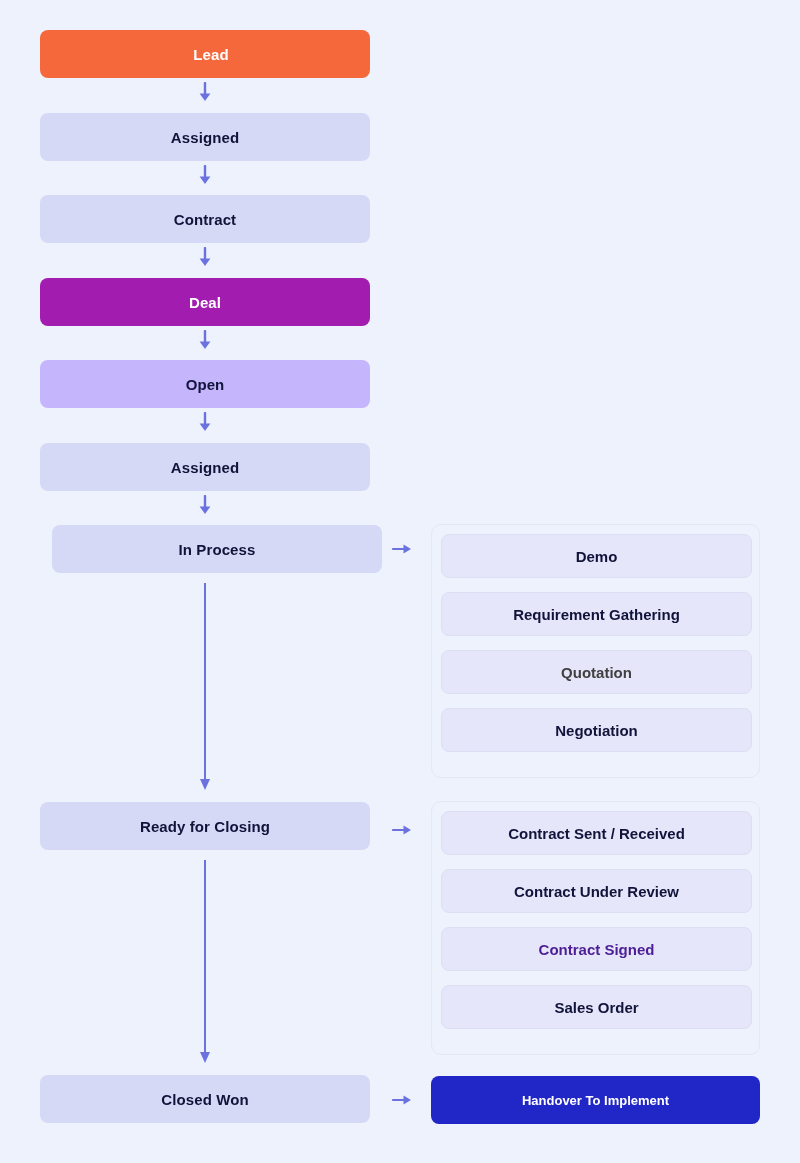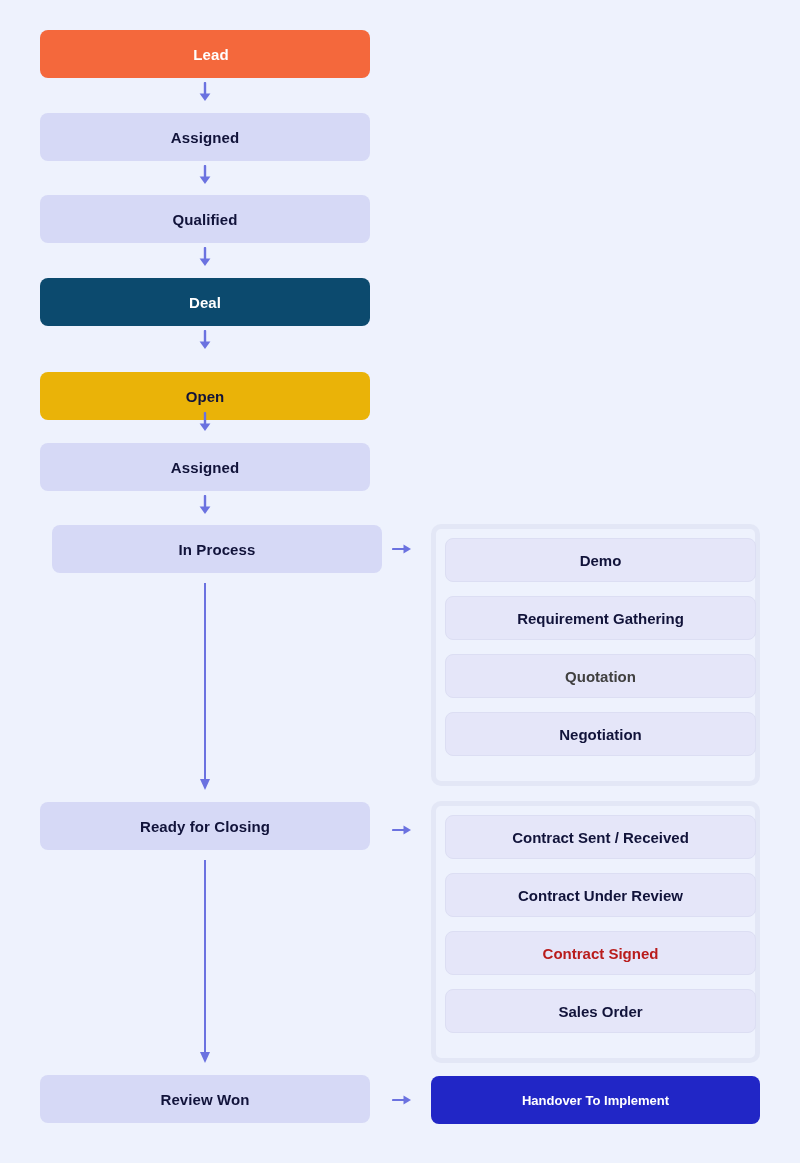--- a/index.html
+++ b/index.html
@@ -66,21 +66,21 @@
     width: 20px;
     height: 14px;
     display: block;
   }
 
   
   .group-box {
     position: absolute;
     left: 431px;
     width: 329px;
-    border: 5px solid #14b8a6;
+    border: 1px solid #14b8a6;
     border-radius: 10px;
     background: transparent;
     padding: 9px 9px;
   }
 
   .sub-item {
     width: 311px;
     height: 44px;
     margin-bottom: 14px;
     background: #e5e6f9;
@@ -123,34 +123,34 @@
         <path d="M3.6 11.4 L9 19 L14.4 11.4 Z" fill="#6b72e0"></path>
       </svg></div>
     <div class="stage normal" style="top: 113px; background: rgb(214, 217, 246); color: rgb(17, 19, 58);">
       <span>Assigned</span>
     </div>
     <div class="down-arrow" style="top: 165px;"><svg width="18" height="22" viewBox="0 0 18 22">
         <path d="M9 1 L9 12" stroke="#6b72e0" stroke-width="2.4" stroke-linecap="round"></path>
         <path d="M3.6 11.4 L9 19 L14.4 11.4 Z" fill="#6b72e0"></path>
       </svg></div>
     <div class="stage normal" style="top: 195px; background: rgb(214, 217, 246); color: rgb(17, 19, 58);">
-      <span>Qualified</span>
+      <span>Contract</span>
     </div>
     <div class="down-arrow" style="top: 247px;"><svg width="18" height="22" viewBox="0 0 18 22">
         <path d="M9 1 L9 12" stroke="#6b72e0" stroke-width="2.4" stroke-linecap="round"></path>
         <path d="M3.6 11.4 L9 19 L14.4 11.4 Z" fill="#6b72e0"></path>
       </svg></div>
-    <div class="stage highlight" style="top: 278px; background: #0c4a6e; color: rgb(255, 255, 255);">
+    <div class="stage highlight" style="top: 278px; background: #a21caf; color: rgb(255, 255, 255);">
       <span>Deal</span>
     </div>
     <div class="down-arrow" style="top: 330px;"><svg width="18" height="22" viewBox="0 0 18 22">
         <path d="M9 1 L9 12" stroke="#6b72e0" stroke-width="2.4" stroke-linecap="round"></path>
         <path d="M3.6 11.4 L9 19 L14.4 11.4 Z" fill="#6b72e0"></path>
       </svg></div>
-    <div class="stage normal" style="top: 360px; background: #eab308; color: rgb(17, 19, 58); margin-top: 12px;">
+    <div class="stage normal" style="top: 360px; background: #c4b5fd; color: rgb(17, 19, 58);">
       <span>Open</span>
     </div>
     <div class="down-arrow" style="top: 412px;"><svg width="18" height="22" viewBox="0 0 18 22">
         <path d="M9 1 L9 12" stroke="#6b72e0" stroke-width="2.4" stroke-linecap="round"></path>
         <path d="M3.6 11.4 L9 19 L14.4 11.4 Z" fill="#6b72e0"></path>
       </svg></div>
     <div class="stage normal" style="top: 443px; background: rgb(214, 217, 246); color: rgb(17, 19, 58);">
       <span>Assigned</span>
     </div>
     <div class="down-arrow" style="top: 495px;"><svg width="18" height="22" viewBox="0 0 18 22">
@@ -165,21 +165,21 @@
         <path d="M4 196 L9 207 L14 196 Z" fill="#6b72e0"></path>
       </svg></div>
     <div class="stage normal" style="top: 802px; background: rgb(214, 217, 246); color: rgb(17, 19, 58);">
       <span>Ready for Closing</span>
     </div>
     <div class="long-arrow" style="top: 860px; height: 203px;"><svg width="18" height="203" viewBox="0 0 18 203">
         <path d="M9 0 L9 193" stroke="#6b72e0" stroke-width="2"></path>
         <path d="M4 192 L9 203 L14 192 Z" fill="#6b72e0"></path>
       </svg></div>
     <div class="stage normal" style="top: 1075px; background: rgb(214, 217, 246); color: rgb(17, 19, 58);">
-      <span>Review Won</span>
+      <span>Closed Won</span>
     </div>
     <div class="right-arrow" style="top: 542px;"><svg width="20" height="14" viewBox="0 0 20 14">
         <path d="M1 7 L12 7" stroke="#6b72e0" stroke-width="2.2" stroke-linecap="round"></path>
         <path d="M11.5 2.4 L19 7 L11.5 11.6 Z" fill="#6b72e0"></path>
       </svg></div>
     <div class="group-box" style="top: 524px; border-color: rgb(227, 231, 246);">
       <div class="sub-item" style="background: rgb(229, 230, 249); color: rgb(17, 19, 58);">
         <span>Demo</span>
       </div>
       <div class="sub-item" style="background: rgb(229, 230, 249); color: rgb(17, 19, 58);">
@@ -196,21 +196,21 @@
         <path d="M1 7 L12 7" stroke="#6b72e0" stroke-width="2.2" stroke-linecap="round"></path>
         <path d="M11.5 2.4 L19 7 L11.5 11.6 Z" fill="#6b72e0"></path>
       </svg></div>
     <div class="group-box" style="top: 801px; border-color: rgb(227, 231, 246);">
       <div class="sub-item" style="background: rgb(229, 230, 249); color: rgb(17, 19, 58);">
         <span>Contract Sent / Received</span>
       </div>
       <div class="sub-item" style="background: rgb(229, 230, 249); color: rgb(17, 19, 58);">
         <span>Contract Under Review</span>
       </div>
-      <div class="sub-item" style="background: rgb(229, 230, 249); color: #b91c1c;">
+      <div class="sub-item" style="background: rgb(229, 230, 249); color: #4c1d95;">
         <span>Contract Signed</span>
       </div>
       <div class="sub-item" style="background: rgb(229, 230, 249); color: rgb(17, 19, 58);">
         <span>Sales Order</span>
       </div>
     </div>
     <div class="right-arrow" style="top: 1093px;"><svg width="20" height="14" viewBox="0 0 20 14">
         <path d="M1 7 L12 7" stroke="#6b72e0" stroke-width="2.2" stroke-linecap="round"></path>
         <path d="M11.5 2.4 L19 7 L11.5 11.6 Z" fill="#6b72e0"></path>
       </svg></div>

